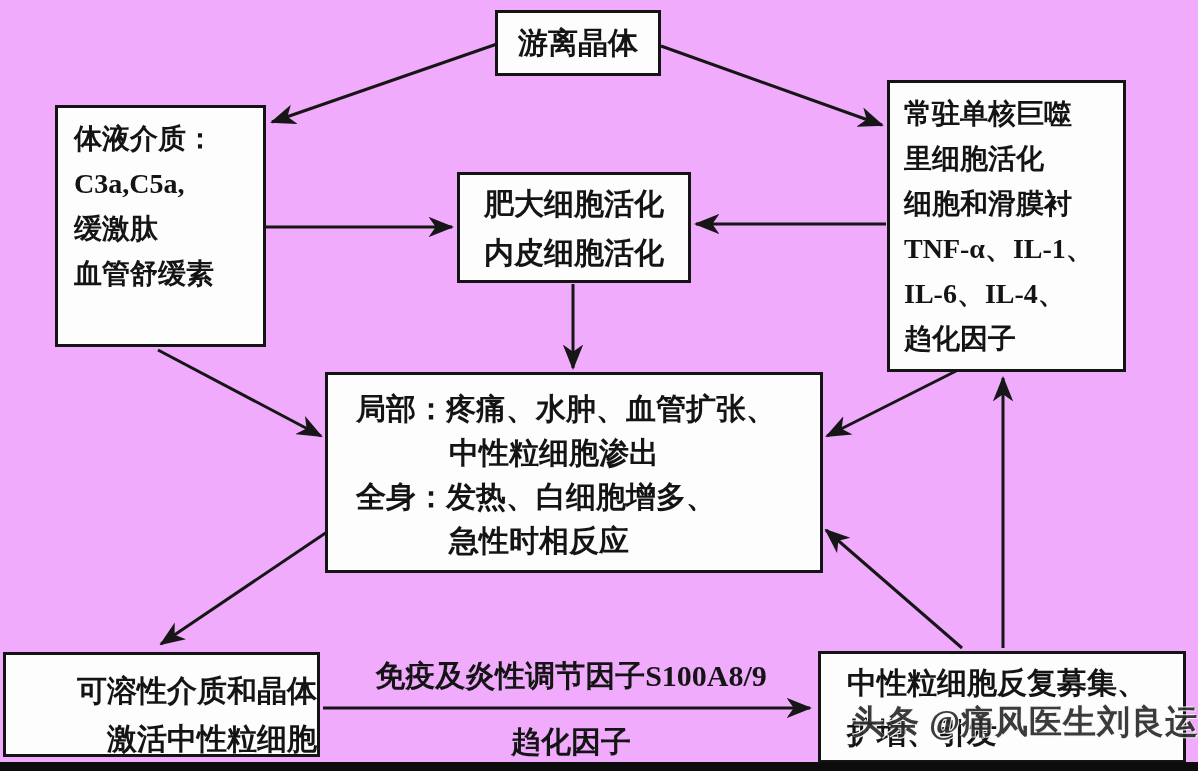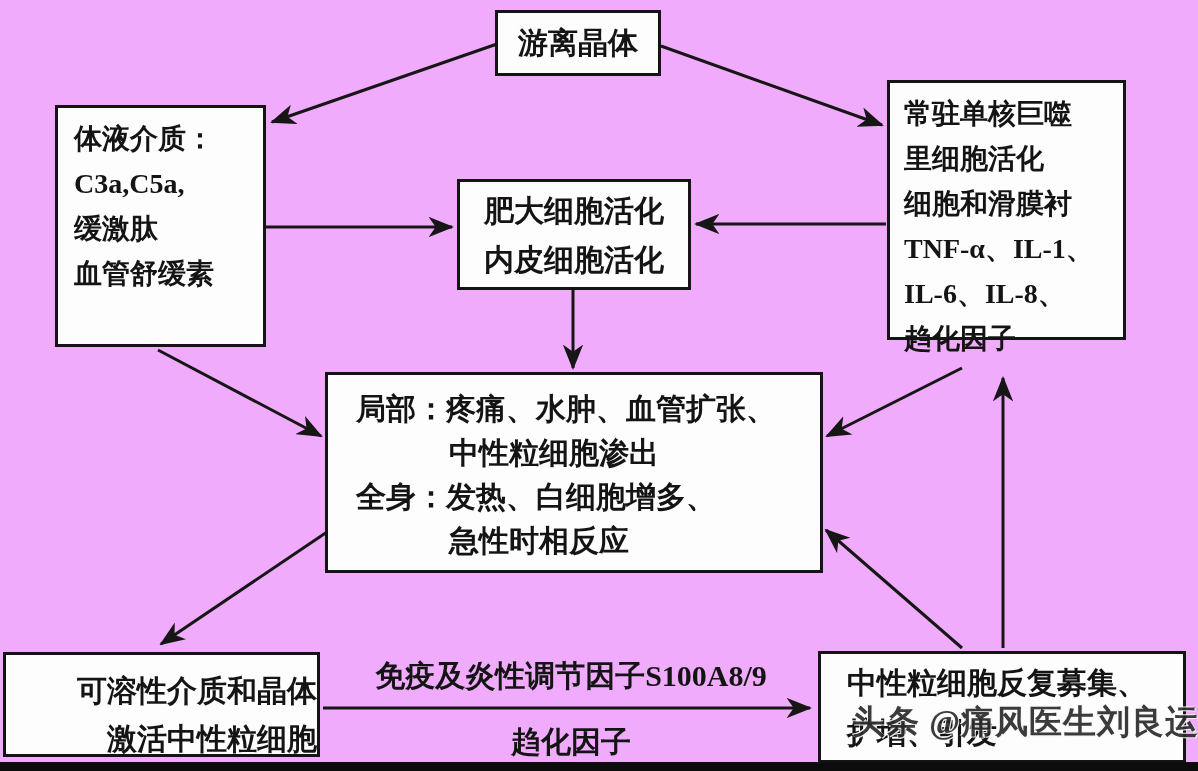--- a/index.html
+++ b/index.html
@@ -15,24 +15,24 @@
     background:#fdfdfd; border:3px solid #141414;
   }
   .ln { white-space:nowrap; font-weight:700; }
   
   .b-top { left:495px; top:10px; width:166px; height:66px; text-align:center; }
   .b-top .ln { font-size:30px; line-height:60px; }
   
   .b-left { left:55px; top:105px; width:211px; height:242px; padding:8px 8px 0 16px; }
   .b-left .ln { font-size:28px; line-height:45px; }
   
-  .b-center { left:457px; top:172px; width:234px; height:111px; text-align:center; padding-top:4px;margin-top:7px; }
+  .b-center { left:457px; top:172px; width:234px; height:111px; text-align:center; padding-top:4px; }
   .b-center .ln { font-size:30px; line-height:49px; }
   
-  .b-right { left:887px; top:80px; width:239px; height:260px; padding:8px 0 0 14px; }
+  .b-right { left:887px; top:80px; width:239px; height:292px; padding:8px 0 0 14px; }
   .b-right .ln { font-size:28px; line-height:45px; }
   
   .b-middle { left:325px; top:372px; width:498px; height:201px; padding:12px 0 0 28px; }
   .b-middle .ln { font-size:30px; line-height:44px; }
   .b-middle .indent { padding-left:93px; }
   
   .b-bl { left:3px; top:652px; width:317px; height:105px; text-align:right; padding-top:12px; }
   .b-bl .ln { font-size:30px; line-height:48px; }
   
   .b-br { left:818px; top:651px; width:368px; height:112px; padding:4px 0 0 26px; }
@@ -91,21 +91,21 @@
   <div class="box b-center">
     <div class="ln">肥大细胞活化</div>
     <div class="ln">内皮细胞活化</div>
   </div>
 
   <div class="box b-right">
     <div class="ln">常驻单核巨噬</div>
     <div class="ln">里细胞活化</div>
     <div class="ln">细胞和滑膜衬</div>
     <div class="ln">TNF-α、IL-1、</div>
-    <div class="ln">IL-6、IL-8、</div>
+    <div class="ln">IL-6、IL-4、</div>
     <div class="ln">趋化因子</div>
   </div>
 
   <div class="box b-middle">
     <div class="ln">局部：疼痛、水肿、血管扩张、</div>
     <div class="ln indent">中性粒细胞渗出</div>
     <div class="ln">全身：发热、白细胞增多、</div>
     <div class="ln indent">急性时相反应</div>
   </div>
 

